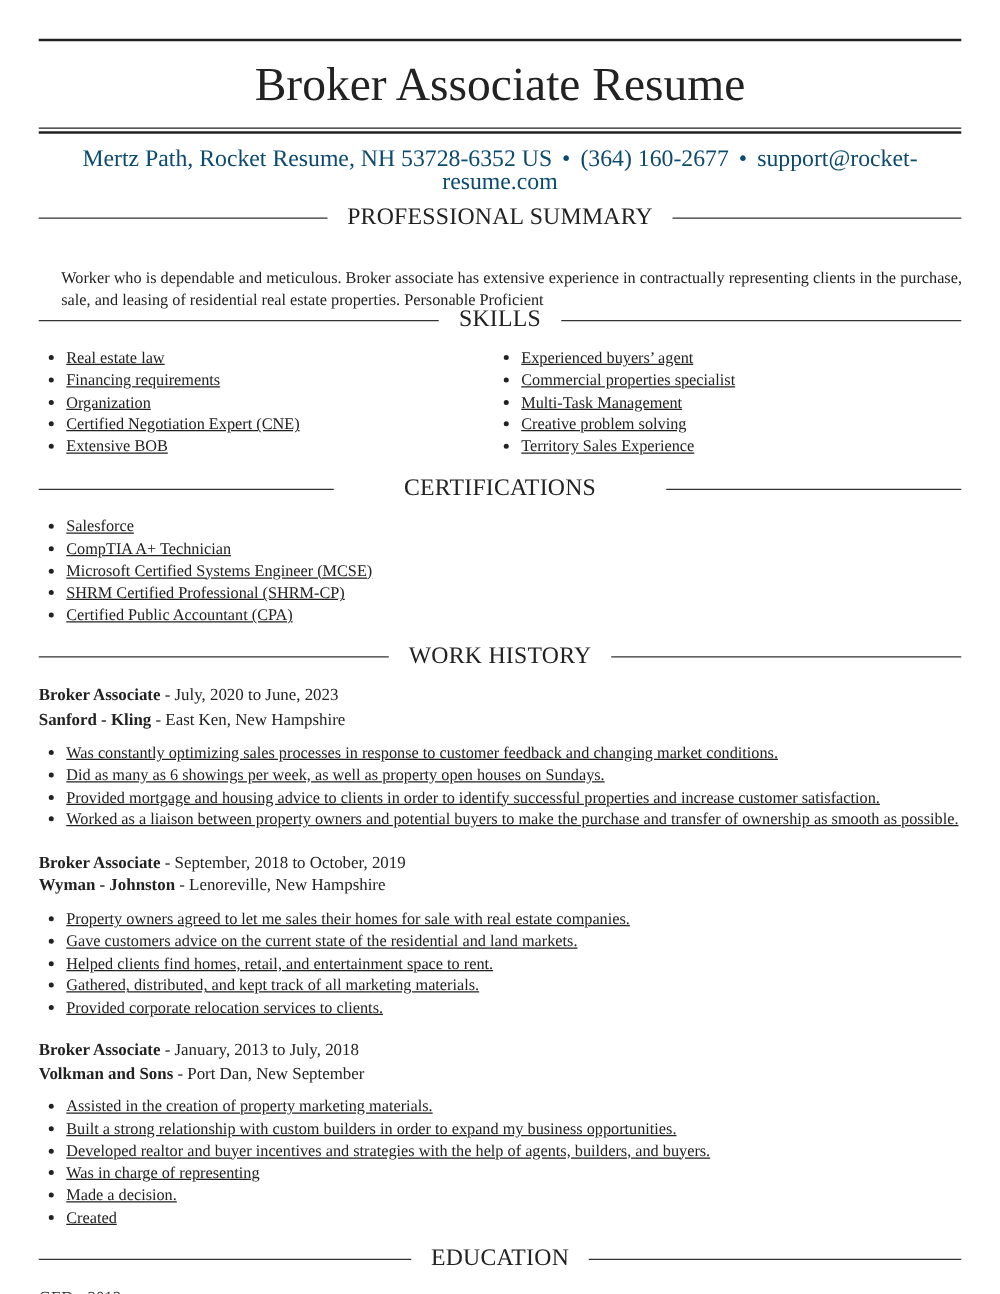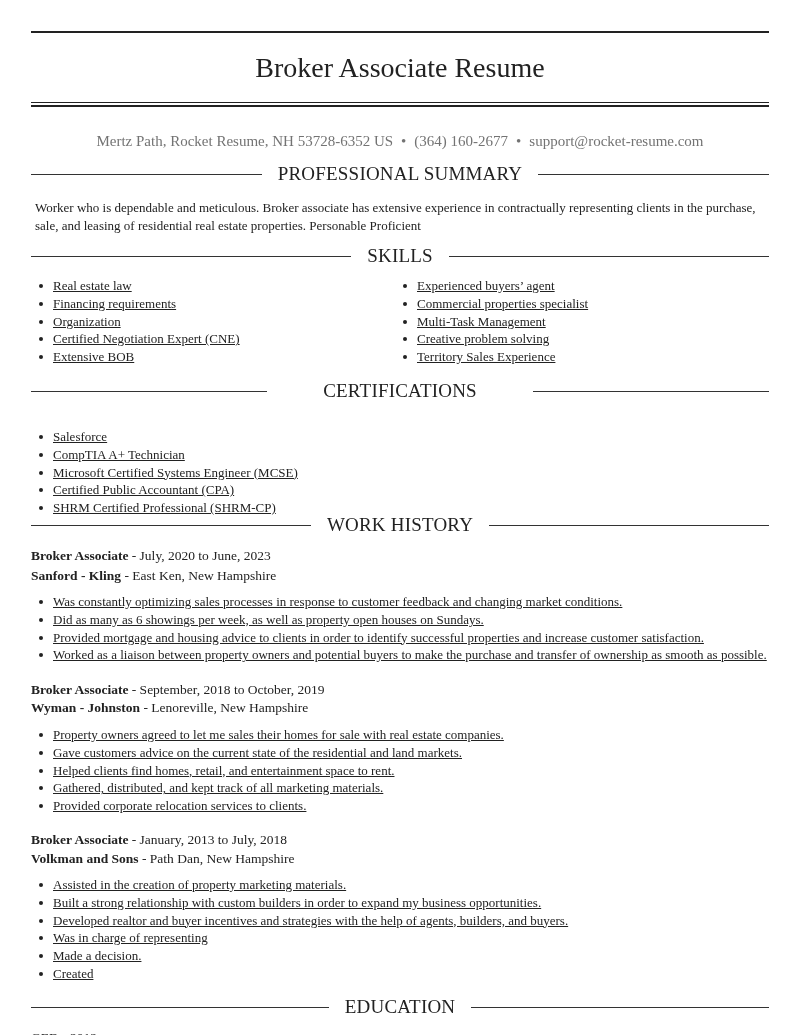--- a/index.html
+++ b/index.html
@@ -28,21 +28,21 @@
       width: 738px;
       height: 2px;
       background: #222;
     }
     .title {
       position: absolute;
       left: 0;
       top: 44px;
       width: 738px;
       text-align: center;
-      font-size: 28px;
+      font-size: 38px;
       line-height: 48px;
       color: #222;
       font-weight: normal;
       margin: 0;
     }
     .rule-double-1 {
       position: absolute;
       left: 0;
       top: 102px;
       width: 738px;
@@ -53,26 +53,26 @@
       position: absolute;
       left: 0;
       top: 105px;
       width: 738px;
       height: 2px;
       background: #222;
     }
     .contact {
       position: absolute;
       left: 0;
-      top: 132px;
+      top: 119px;
       width: 738px;
       text-align: center;
-      font-size: 15px;
-      line-height: 18px;
-      color: #737373;
+      font-size: 19px;
+      line-height: 18px;
+      color: #0c4a6e;
     }
     .contact .sep {
       display: inline-block;
       margin: 0 8px;
     }
     .section-head {
       position: absolute;
       left: 0;
       width: 738px;
       height: 24px;
@@ -93,21 +93,21 @@
       white-space: nowrap;
     }
     .summary {
       position: absolute;
       left: 0;
       top: 195px;
       width: 738px;
       font-size: 13px;
       line-height: 18px;
       color: #222;
-      margin: 4px;
+      margin: 18px;
     }
     ul.bul {
       position: absolute;
       margin: 0;
       padding: 0 0 0 22px;
       list-style: none;
       font-size: 13px;
       line-height: 17.8px;
       color: #222;
     }
@@ -185,26 +185,26 @@
     <li>Multi-Task Management</li>
     <li>Creative problem solving</li>
     <li>Territory Sales Experience</li>
   </ul>
 
   <div class="section-head" style="top:379px;gap:40px;">
     <div class="line"></div>
     <div class="label">CERTIFICATIONS</div>
     <div class="line"></div>
   </div>
-  <ul class="bul" style="left:0; top:428px; width:700px;">
+  <ul class="bul" style="left:0; top:412px; width:700px;">
     <li>Salesforce</li>
     <li>CompTIA A+ Technician</li>
     <li>Microsoft Certified Systems Engineer (MCSE)</li>
+    <li>SHRM Certified Professional (SHRM-CP)</li>
     <li>Certified Public Accountant (CPA)</li>
-    <li>SHRM Certified Professional (SHRM-CP)</li>
   </ul>
 
   <div class="section-head" style="top:513px;justify-content:center;">
     <div class="line"></div>
     <div class="label">WORK HISTORY</div>
     <div class="line"></div>
   </div>
 
   <div class="job-line" style="top:547px;">
     <b>Broker Associate</b><span> - July, 2020 to June, 2023</span>
@@ -230,21 +230,21 @@
     <li>Gave customers advice on the current state of the residential and land markets.</li>
     <li>Helped clients find homes, retail, and entertainment space to rent.</li>
     <li>Gathered, distributed, and kept track of all marketing materials.</li>
     <li>Provided corporate relocation services to clients.</li>
   </ul>
 
   <div class="job-line" style="top:831px;">
     <b>Broker Associate</b><span> - January, 2013 to July, 2018</span>
   </div>
   <div class="job-line" style="top:850px;">
-    <b>Volkman and Sons</b><span> - Path Dan, New Hampshire</span>
+    <b>Volkman and Sons</b><span> - Port Dan, New September</span>
   </div>
   <ul class="bul" style="left:0; top:876px; width:738px;">
     <li>Assisted in the creation of property marketing materials.</li>
     <li>Built a strong relationship with custom builders in order to expand my business opportunities.</li>
     <li>Developed realtor and buyer incentives and strategies with the help of agents, builders, and buyers.</li>
     <li>Was in charge of representing</li>
     <li>Made a decision.</li>
     <li>Created</li>
   </ul>
 

